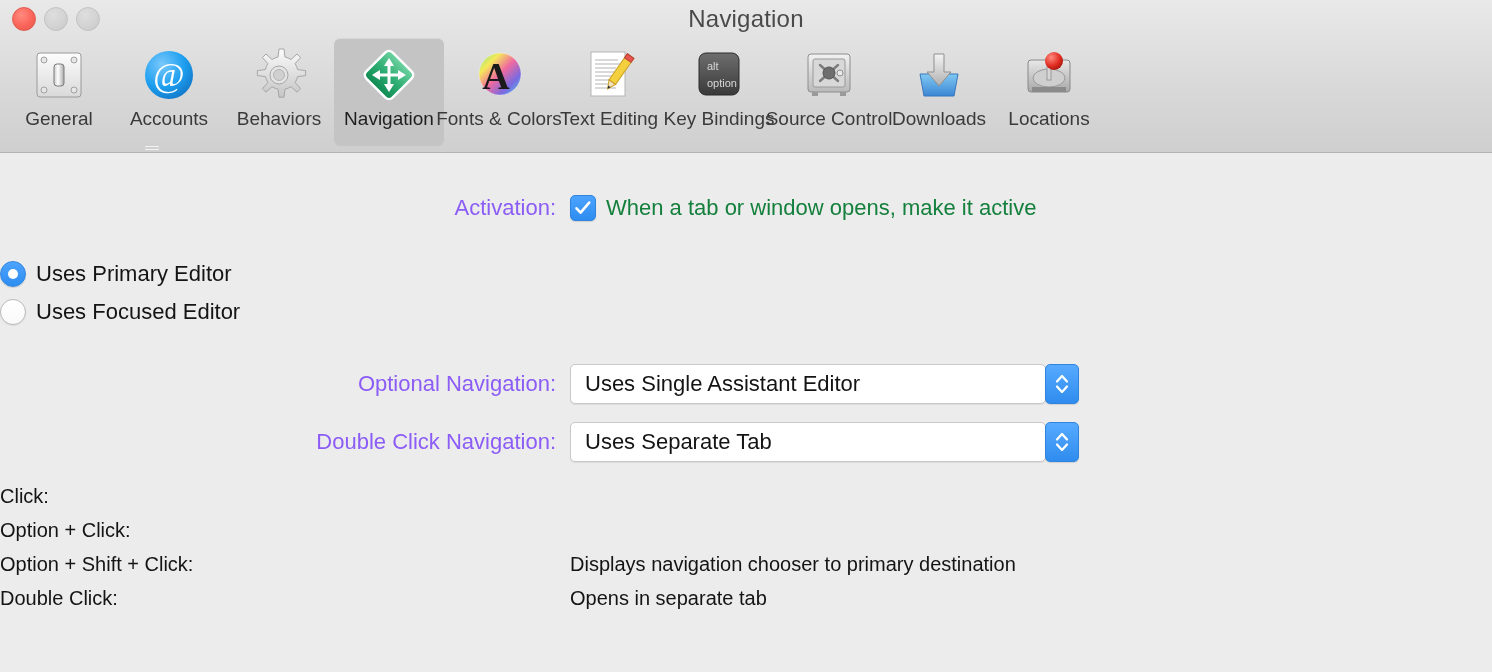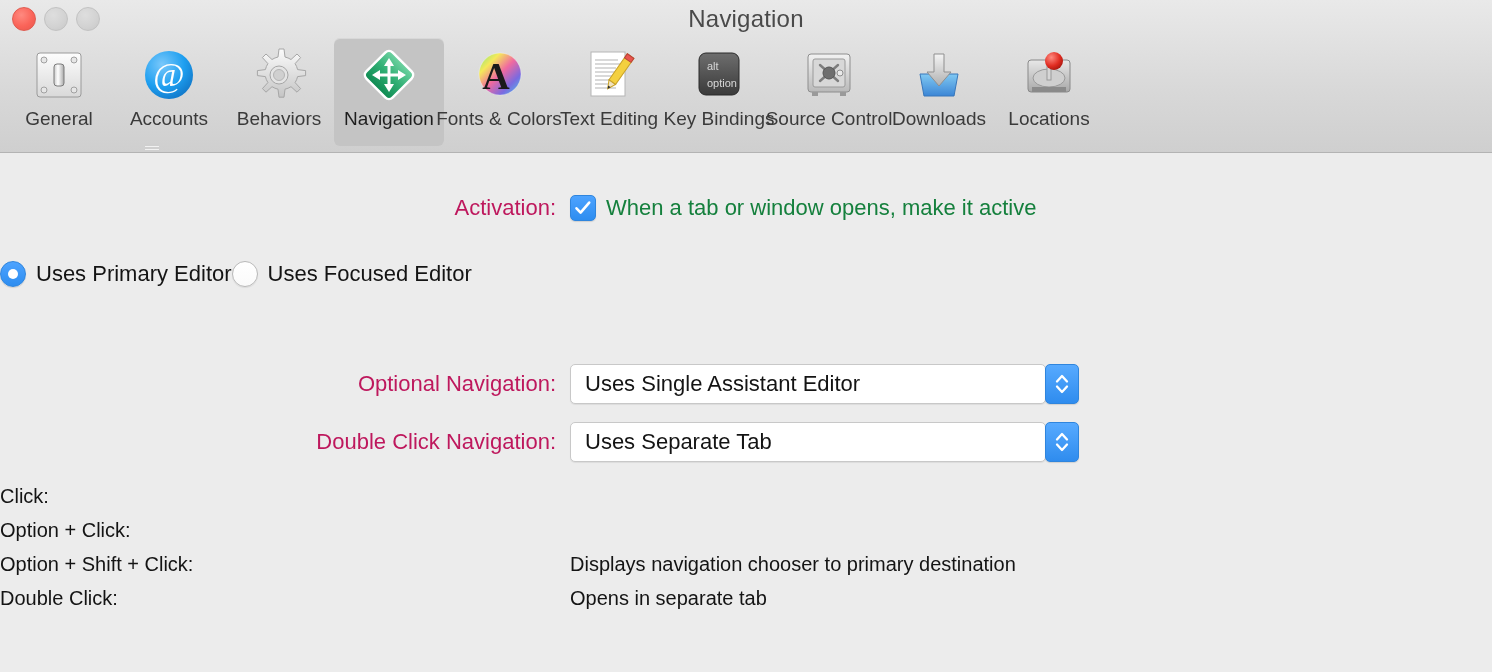--- a/index.html
+++ b/index.html
@@ -139,21 +139,21 @@
     position: absolute;
     display: flex;
     align-items: center;
   }
   .row-label {
     width: 570px;
     text-align: right;
     padding-right: 14px;
     box-sizing: border-box;
     font-size: 22px;
-    color: #be185d;
+    color: #8b5cf6;
     white-space: nowrap;
   }
 
   
   .checkbox {
     width: 26px;
     height: 26px;
     border-radius: 5px;
     background: linear-gradient(to bottom, #4da3ff, #2d8df0);
     border: 1px solid #2f85dd;
@@ -164,21 +164,21 @@
   }
   .checkbox svg { position: absolute; left: 3px; top: 3px; }
   .cb-text {
     margin-left: 10px;
     font-size: 22px;
     color: #15803d;
     white-space: nowrap;
   }
 
   
-  .radio-group { display: flex; flex-direction: row; }
+  .radio-group { display: flex; flex-direction: column; gap: 12px; }
   .radio-line { display: flex; align-items: center; }
   .radio {
     width: 26px; height: 26px;
     border-radius: 50%;
     box-sizing: border-box;
     flex: none;
     position: relative;
   }
   .radio.on {
     background: linear-gradient(to bottom, #4da3ff, #2d8df0);

